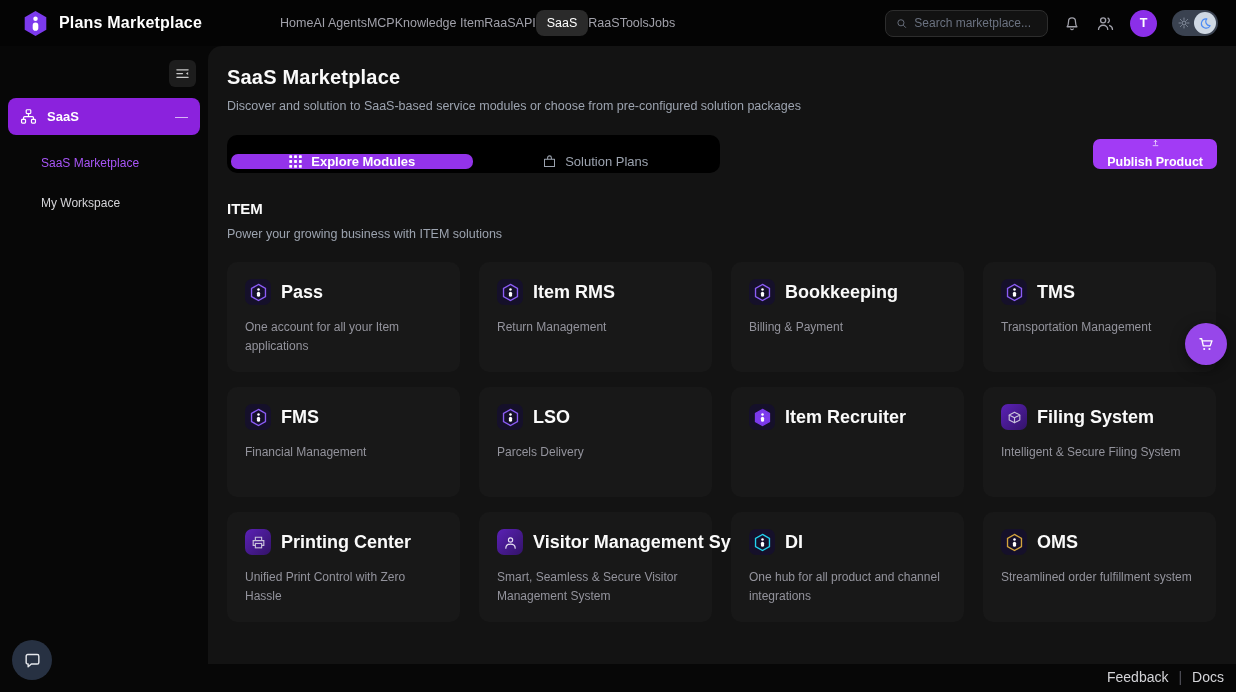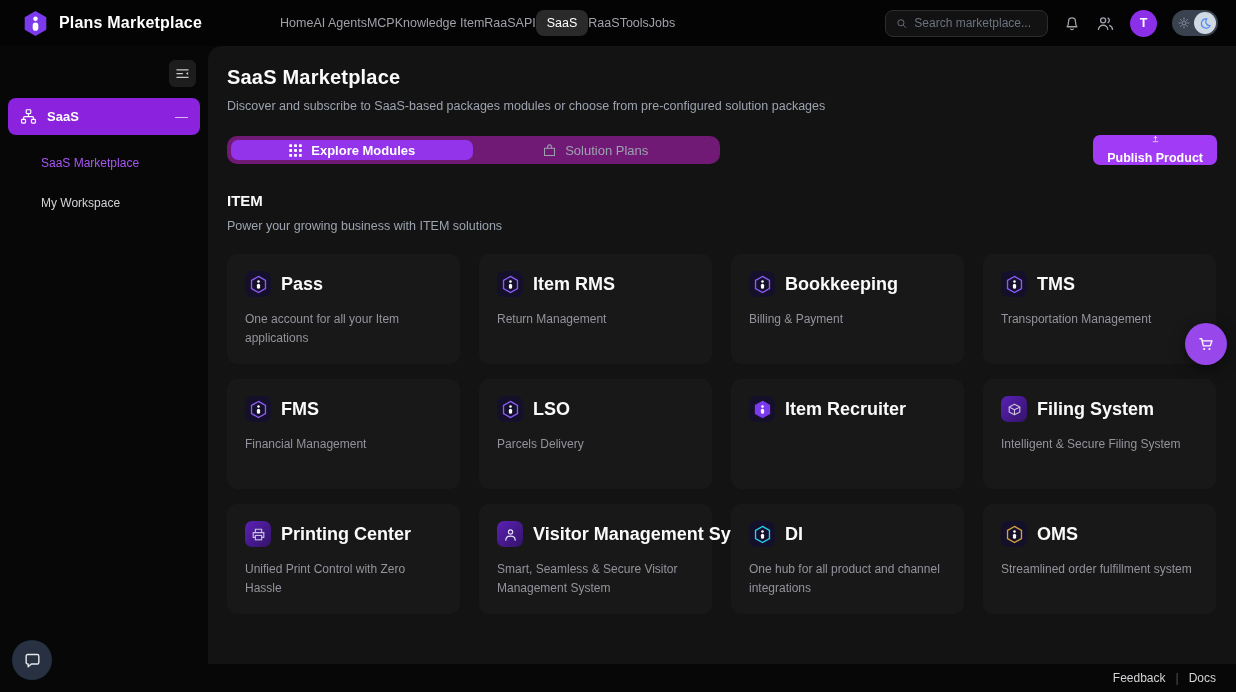--- a/index.html
+++ b/index.html
@@ -75,22 +75,22 @@
   .main-panel {
     position:absolute; top:46px; left:208px; width:1028px; bottom:28px;
     background:#131313; border-top-left-radius:14px;
     padding:20px 19px 0 19px; overflow:hidden;
   }
   .page-title { font-size:20px; font-weight:700; color:#fafafa; letter-spacing:.2px; }
   .page-subtitle { margin-top:10px; font-size:12.5px; color:#9ca3af; }
 
   .tab-row { margin-top:22px; display:flex; align-items:center; justify-content:space-between; }
   .tab-group {
-    width:493px; height:28px; background:#701a75; border-radius:10px;
-    display:flex; padding:4px; gap:2px;
+    width:493px; height:38px; background:#000000; border-radius:10px;
+    display:flex; padding:4px; gap:2px;align-items:flex-end;
   }
   .tab {
     flex:1; border:none; background:transparent; border-radius:7px;
     display:flex; align-items:center; justify-content:center; gap:8px;
     font-size:13px; color:#9ca3af; font-family:"Liberation Sans", sans-serif;
   }
   .tab.active { background:#9333ea; color:#fff; font-weight:700; }
   .publish-btn {
     height:30px; padding:0 14px; border:none; border-radius:7px;
     background:#a23bf5; color:#fff; font-size:12.5px; font-weight:600;
@@ -135,22 +135,22 @@
     box-shadow:0 4px 14px rgba(0,0,0,.5);
   }
   .chat-fab {
     position:absolute; left:12px; bottom:12px; width:40px; height:40px;
     border-radius:50%; border:none; background:#273142; z-index:30;
     display:flex; align-items:center; justify-content:center;
   }
 
   
   .footer {
-    position:absolute; right:20px; bottom:7px; z-index:25;
-    display:flex; align-items:center; gap:10px; font-size:12px;
+    position:absolute; right:12px; bottom:7px; z-index:25;
+    display:flex; align-items:center; gap:10px; font-size:14px;
   }
   .footer a { color:#d4d4d8; text-decoration:none; }
   .footer .sep { color:#52525b; }
 </style>
 </head>
 <body>
 
 <header class="navbar">
   <div class="brand clickable">
     <svg width="27" height="27" viewBox="0 0 24 24">
@@ -239,21 +239,21 @@
   <div class="side-sub first active clickable">
     <span class="lbl">SaaS Marketplace</span>
   </div>
   <div class="side-sub second clickable">
     <span class="lbl">My Workspace</span>
   </div>
 </aside>
 
 <main class="main-panel">
   <h1 class="page-title">SaaS Marketplace</h1>
-  <p class="page-subtitle">Discover and subscribe to SaaS-based packages modules or choose from pre-configured solution packages</p>
+  <p class="page-subtitle">Discover and solution to SaaS-based service modules or choose from pre-configured solution packages</p>
 
   <div class="tab-row">
     <div class="tab-group">
       <button class="tab active clickable">
         <svg width="15" height="15" viewBox="0 0 24 24">
           <g fill="#fff">
             <rect x="2" y="2" width="4.5" height="4.5" rx="1"></rect>
               <rect x="9.75" y="2" width="4.5" height="4.5" rx="1"></rect>
               <rect x="17.5" y="2" width="4.5" height="4.5" rx="1"></rect>
             <rect x="2" y="9.75" width="4.5" height="4.5" rx="1"></rect>

